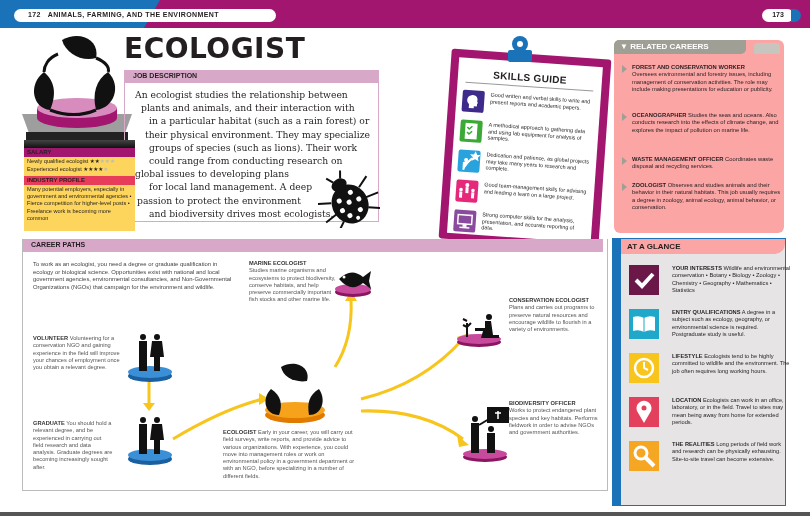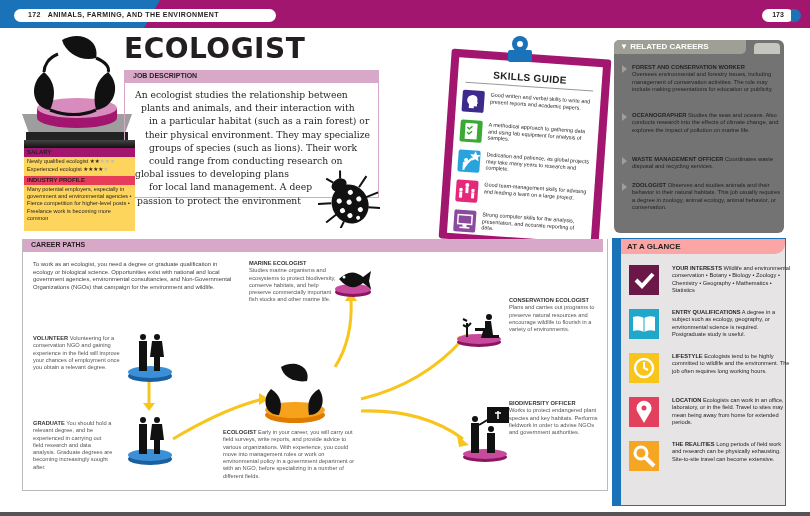--- a/index.html
+++ b/index.html
@@ -9,21 +9,21 @@
   .topband { position: absolute; left: 0; top: 0; width: 810px; height: 28px; background: #a3166f; }
   .topband .blue { position: absolute; left: 0; top: 0; width: 160px; height: 28px; background: #1a72b8; clip-path: polygon(0 0,100% 0,90% 100%,0 100%); }
   .runhead { position: absolute; left: 14px; top: 9px; width: 262px; height: 13px; background: #fff; border-radius: 7px; font-size: 7px; font-weight: bold; letter-spacing: 0.4px; padding: 2px 0 0 14px; color: #231f20; }
   .pagenum-r { position: absolute; left: 762px; top: 9px; width: 32px; height: 13px; background: #fff; border-radius: 7px; font-size: 7px; font-weight: bold; text-align: center; padding-top: 2px; }
   .pagenum-r::after { content: ""; position: absolute; right: -7px; top: 0; width: 10px; height: 13px; background: #1a72b8; border-radius: 0 7px 7px 0; }
 
   
   .hero-icon { position: absolute; left: 22px; top: 32px; width: 110px; height: 110px; }
   .title { position: absolute; left: 124px; top: 32px; font-size: 28px; font-weight: bold; letter-spacing: 0.5px; color: #231f20; font-family: "DejaVu Sans", sans-serif; }
 
-  .jobdesc { position: absolute; left: 124px; top: 70px; width: 255px; height: 128px; border: 1px solid #d7a8c8; border-top: none; }
+  .jobdesc { position: absolute; left: 124px; top: 70px; width: 255px; height: 152px; border: 1px solid #d7a8c8; border-top: none; }
   .jobdesc .hdr { background: #d7a8c8; height: 13px; font-size: 7px; font-weight: bold; padding: 2px 0 0 8px; color: #231f20; }
   .jobdesc .body { font-family: "DejaVu Serif", serif; font-size: 9.2px; line-height: 13.2px; color: #231f20; padding: 5px 4px 0 10px; }
   .jobdesc .body span { display: block; }
 
   .salary { position: absolute; left: 24px; top: 140px; width: 111px; height: 91px; background: #fdd55c; }
   .salary .topbar { height: 8px; background: linear-gradient(#444,#111); }
   .salary .hdr1 { background: #a3166f; color: #231f20; font-size: 6px; font-weight: bold; padding: 1px 3px; height: 9px; }
   .salary .line { font-size: 5.6px; padding: 1px 3px 0; line-height: 7px; }
   .salary .hdr2 { background: #e73c5a; color: #231f20; font-size: 6px; font-weight: bold; padding: 1px 3px; height: 9px; margin-top: 3px; }
   .salary .profile { font-size: 5.6px; line-height: 7.2px; padding: 1px 3px; }
@@ -34,21 +34,21 @@
   .clipboard { position: absolute; left: 445px; top: 54px; width: 160px; height: 190px; background: #a3166f; transform: rotate(4deg); border-radius: 3px; }
   .clipboard .paper { position: absolute; left: 8px; top: 8px; right: 8px; bottom: 6px; background: #fff; }
   .clip { position: absolute; left: 505px; top: 34px; width: 30px; height: 30px; }
   .sg-title { position: absolute; left: 0; right: 0; top: 10px; text-align: center; font-size: 10px; font-weight: bold; letter-spacing: 0.3px; }
   .sg-rule { position: absolute; left: 8px; right: 8px; top: 24px; height: 1px; background: #999; }
   .skill { position: absolute; left: 6px; width: 132px; height: 30px; }
   .skill .ic { position: absolute; left: 0; top: 0; width: 22px; height: 22px; border-radius: 2px; }
   .skill .tx { position: absolute; left: 28px; top: 0; font-size: 5.4px; line-height: 6.6px; width: 104px; }
 
   
-  .related { position: absolute; left: 614px; top: 40px; width: 170px; height: 193px; background: #737373; border-radius: 6px; }
+  .related { position: absolute; left: 614px; top: 40px; width: 170px; height: 193px; background: #fca5a5; border-radius: 6px; }
   .related .hdr { position: absolute; left: 0; top: 0; width: 132px; height: 14px; background: #a09f95; color: #fff; font-size: 8px; font-weight: bold; padding: 2px 0 0 6px; border-radius: 5px 0 5px 0; }
   .related .tab2 { position: absolute; left: 140px; top: 3px; width: 26px; height: 11px; background: #c6c5be; border-radius: 4px 4px 0 0; }
   .rc-item { position: absolute; left: 8px; width: 160px; font-size: 5.8px; line-height: 7.3px; }
   .rc-item .arr { position: absolute; left: 0; top: 1px; width: 0; height: 0; border-top: 4px solid transparent; border-bottom: 4px solid transparent; border-left: 5px solid #a09f95; }
   .rc-item .t { padding-left: 10px; }
   .rc-item b { font-weight: bold; }
 
   
   .glance { position: absolute; left: 612px; top: 238px; width: 174px; height: 268px; background: #e6e4e5; border: 1px solid #1a72b8; border-left: 9px solid #1a72b8; }
   .glance .hdr { height: 15px; background: #fca5a5; font-size: 8px; font-weight: bold; padding: 3px 0 0 6px; border-radius: 0 0 10px 0; }
@@ -96,20 +96,21 @@
   <div class="body">
     <span>An ecologist studies the relationship between</span>
     <span style="padding-left:6px">plants and animals, and their interaction with</span>
     <span style="padding-left:14px">in a particular habitat (such as a rain forest) or</span>
     <span style="padding-left:10px">their physical environment. They may specialize</span>
     <span style="padding-left:14px">groups of species (such as lions). Their work</span>
     <span style="padding-left:14px">could range from conducting research on</span>
     <span style="">global issues to developing plans</span>
     <span style="padding-left:14px">for local land management. A deep</span>
     <span style="padding-left:2px">passion to protect the environment</span>
+    <span style="padding-left:14px">and biodiversity drives most ecologists.</span>
   </div>
 </div>
 
 <div class="salary">
   <div class="topbar"></div>
   <div class="hdr1">SALARY</div>
   <div class="line">
     <span>Newly qualified ecologist</span>
     <span>★★</span><span style="color:#bbb">★★★</span>
   </div>

